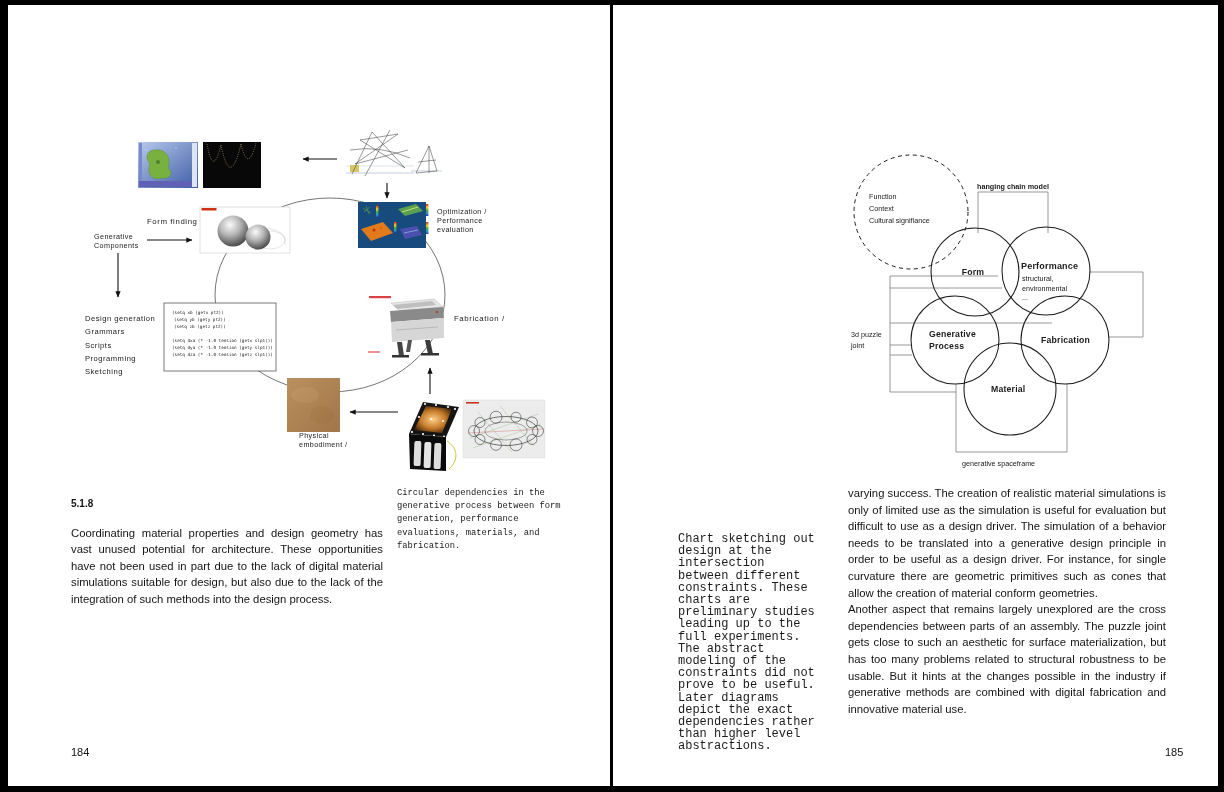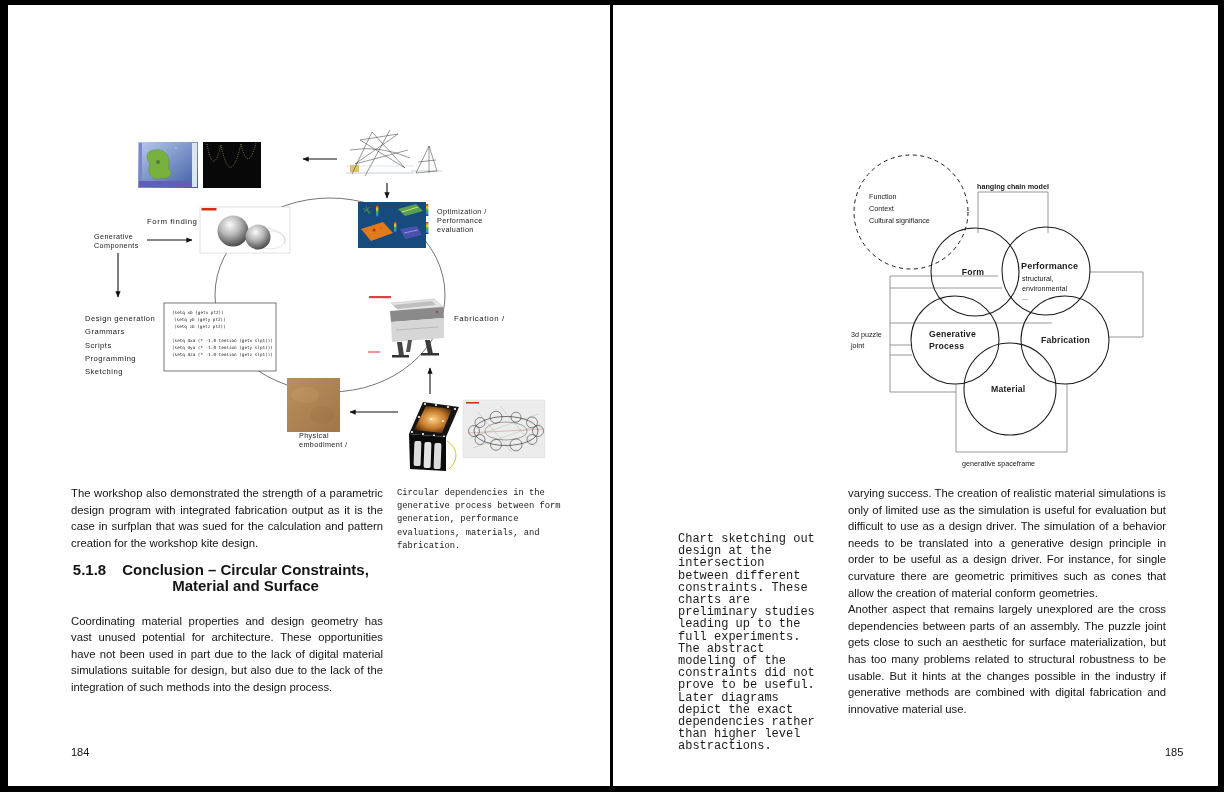--- a/index.html
+++ b/index.html
@@ -7,21 +7,21 @@
     width:1224px;height:792px;position:relative;background:#fff;
     font-family:"Liberation Sans",sans-serif;color:#111;overflow:hidden;
   }
   .frame{position:absolute;left:0;top:0;width:1224px;height:792px;
     border-left:8px solid #000;border-right:6px solid #000;
     border-top:5px solid #000;border-bottom:6px solid #000;box-sizing:border-box;pointer-events:none;}
   .divider{position:absolute;left:610px;top:0;width:3px;height:792px;background:#000;}
   .abs{position:absolute;}
   .body-col{font-size:11.3px;line-height:16.6px;text-align:justify;color:#141414;}
   .body-col p{margin:0;}
-  .heading{display:flex;font-weight:bold;font-size:15px;line-height:15.6px;margin:11px 0 19px 0;text-align:center;}
+  .heading{display:flex;font-weight:bold;font-size:10px;line-height:15.6px;margin:11px 0 13px 0;text-align:left;}
   .heading .num{flex:0 0 37px;}
   .caption{font-size:8.8px;line-height:13.2px;color:#1a1a1a;text-align:left;font-family:Liberation Mono, monospace;}
   .caption.right-cap{font-size:12px;line-height:12.2px;margin-top:46px;}
   .pageno{font-size:11px;color:#111;}
   .justify-last{text-align:justify;text-align-last:justify;}
   svg text{font-family:"Liberation Sans",sans-serif;fill:#1a1a1a;}
   svg .code-line{font-family:"DejaVu Sans Mono",monospace;font-size:4.3px;fill:#222;}
   svg .diag-label{font-size:7.2px;letter-spacing:.4px;}
   svg .diag-label-lg{font-size:7.8px;letter-spacing:.6px;}
   svg .list-item{font-size:7.6px;letter-spacing:.5px;}
@@ -226,24 +226,22 @@
     <text class="list-item" x="85" y="321">Design generation</text>
     <text class="list-item" x="85" y="334">Grammars</text>
     <text class="list-item" x="85" y="347.5">Scripts</text>
     <text class="list-item" x="85" y="361">Programming</text>
     <text class="list-item" x="85" y="374">Sketching</text>
   </svg>
 
   <div class="abs caption" style="left:397px;top:487px;width:176px;">Circular dependencies in the generative process between form generation, performance evaluations, materials, and fabrication.</div>
 
   <div class="abs body-col" style="left:71px;top:485px;width:312px;">
-    <p>The workshop also demonstrated the strength of a parametric design program with integrated fabrication output as it is the case in surfplan that was sued for the calculation and pattern creation for the workshop kite design.</p>
     <div class="heading">
       <span class="num">5.1.8</span>
-      <span>Conclusion – Circular Constraints, Material and Surface</span>
     </div>
     <p>Coordinating material properties and design geometry has vast unused potential for architecture. These opportunities have not been used in part due to the lack of digital material simulations suitable for design, but also due to the lack of the integration of such methods into the design process.</p>
   </div>
 
   <div class="abs pageno" style="left:71px;top:746px;text-align:right;">184</div>
 </div>
 
 <div class="abs" style="left:612px;top:0;width:612px;height:792px;">
 
   <svg class="abs" style="left:0;top:0;" width="612" height="480" viewBox="0 0 612 480">

